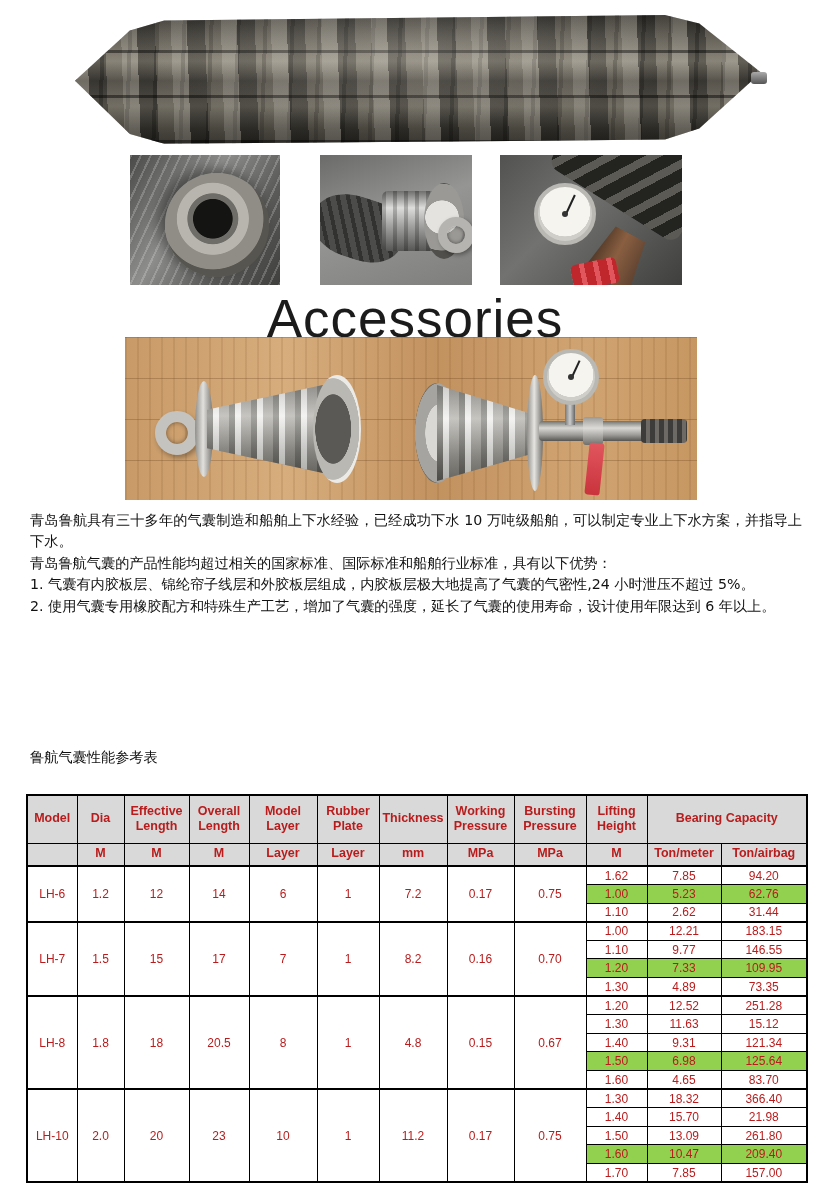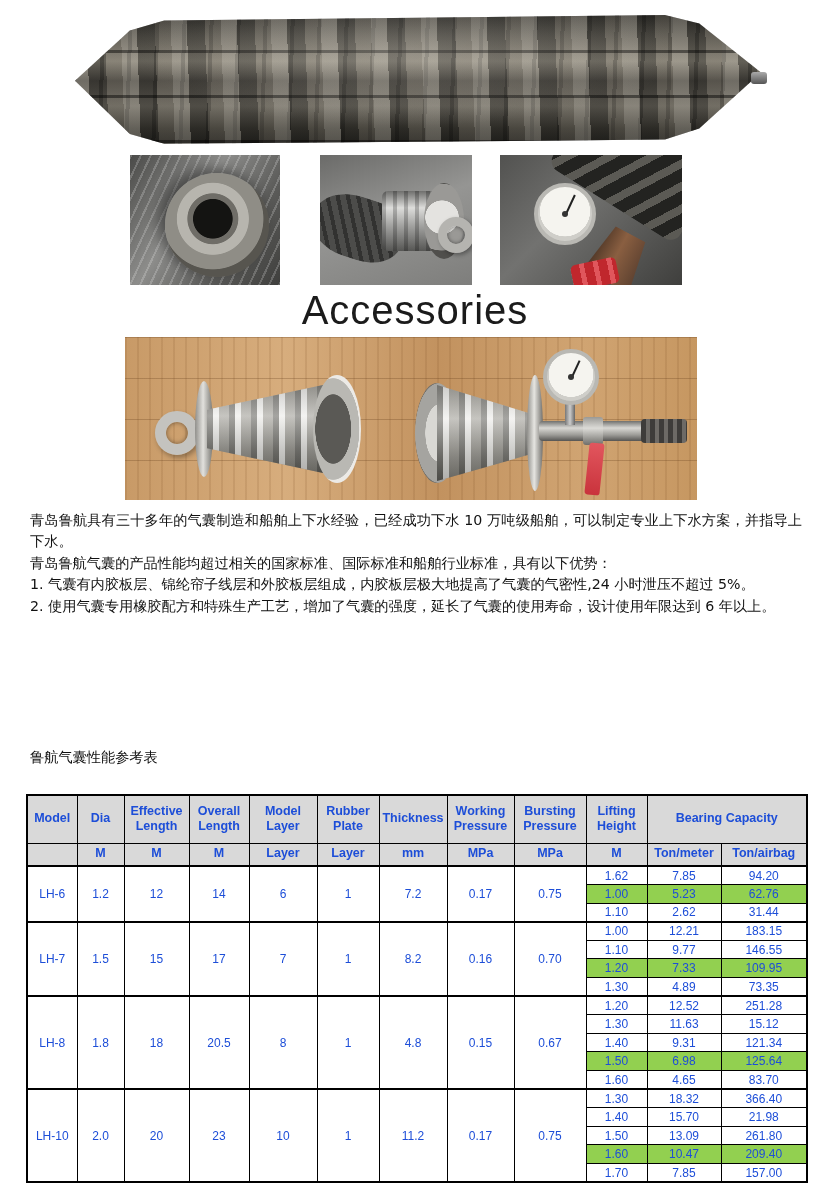--- a/index.html
+++ b/index.html
@@ -57,21 +57,21 @@
     border-radius:50%; background:#333; z-index:2; }
   .photo3 .gauge { position:absolute; left:34px; top:28px; width:62px; height:62px; }
   .valve-cone { position:absolute; left:92px; top:76px; width:52px; height:54px; transform:rotate(28deg);
     clip-path:polygon(18% 0, 82% 0, 100% 100%, 0 100%);
     background: linear-gradient(90deg, #4e3626, #8a5f41 45%, #5d4130); }
   .red-handle { position:absolute; left:72px; top:106px; width:46px; height:26px; transform:rotate(-12deg);
     background: repeating-linear-gradient(90deg, #c0272d 0 9px, #e0565c 9px 14px); border-radius:5px; }
 
   
   .acc-title { position:absolute; left:0; top:288px; width:100%; text-align:center;
-    font-family:"Liberation Sans", sans-serif; font-size:40px; font-weight:400; color:#1b1b1b; letter-spacing:1px; }
+    font-family:"Liberation Sans", sans-serif; font-size:53px; font-weight:400; color:#1b1b1b; letter-spacing:1px; }
 
   
   .acc-photo { position:absolute; left:125px; top:337px; width:572px; height:163px; overflow:hidden;
     background:
       repeating-linear-gradient(180deg, rgba(96,58,24,0.28) 0 1px, transparent 1px 41px),
       repeating-linear-gradient(90deg, rgba(122,76,34,0.14) 0 2px, transparent 2px 12px),
       linear-gradient(90deg, #c89a67, #d7ad7d 28%, #c2925f 55%, #d0a472 80%, #c69761);
   }
   .left-fitting { position:absolute; left:30px; top:42px; width:210px; height:100px; }
   .lf-eye { position:absolute; left:0; top:32px; width:44px; height:44px; border-radius:50%;
@@ -106,21 +106,21 @@
                 linear-gradient(180deg,#555,#888); }
 
   
   .intro { position:absolute; left:30px; top:510px; width:772px; color:#111;
     font-size:14.2px; line-height:21.4px; text-align:justify; }
   .intro p { margin:0; }
 
   
   .table-title { position:absolute; left:30px; top:748px; font-size:14.2px; color:#111; }
   table.perf { position:absolute; left:26px; top:794px; width:780px; border-collapse:collapse; table-layout:fixed;
-    font-family:"Liberation Sans", sans-serif; color:#1d4ed8; }
+    font-family:"Liberation Sans", sans-serif; color:#b91c1c; }
   table.perf th, table.perf td { border:1px solid #000; text-align:center; vertical-align:middle; }
   table.perf thead th { background:#d9d9d9; font-weight:bold; font-size:12.5px; line-height:1.25; padding:3px 1px; }
   table.perf thead tr.hrow1 th { height:48px; }
   table.perf thead tr.hrow2 th { height:23px; padding:1px; }
   table.perf tbody td { font-size:12px; height:18.6px; padding:0 1px; background:#fff; }
   table.perf { border:2px solid #000; }
   table.perf thead { border-bottom:2px solid #000; }
   table.perf tbody tr.group-start td { border-top:2px solid #000; }
   table.perf tbody td.hl { background:#92d050; }
 </style>

